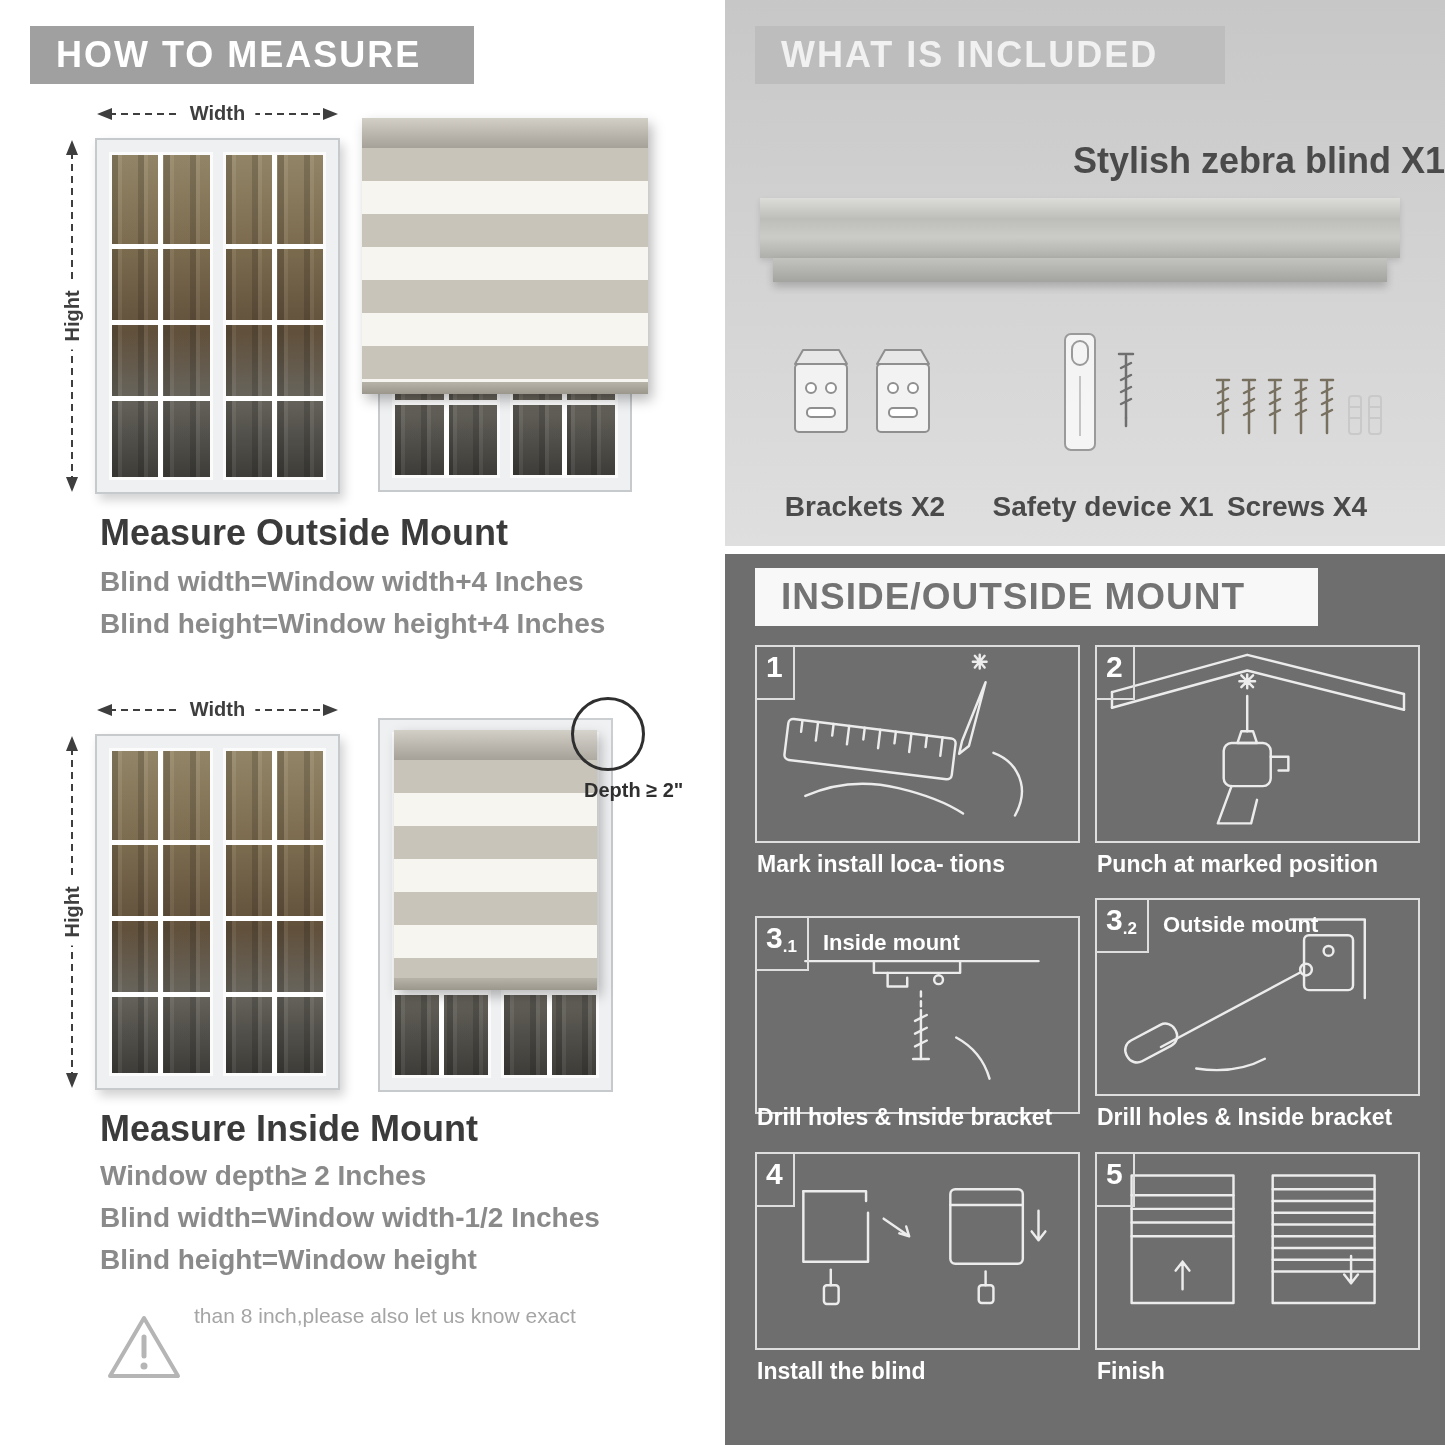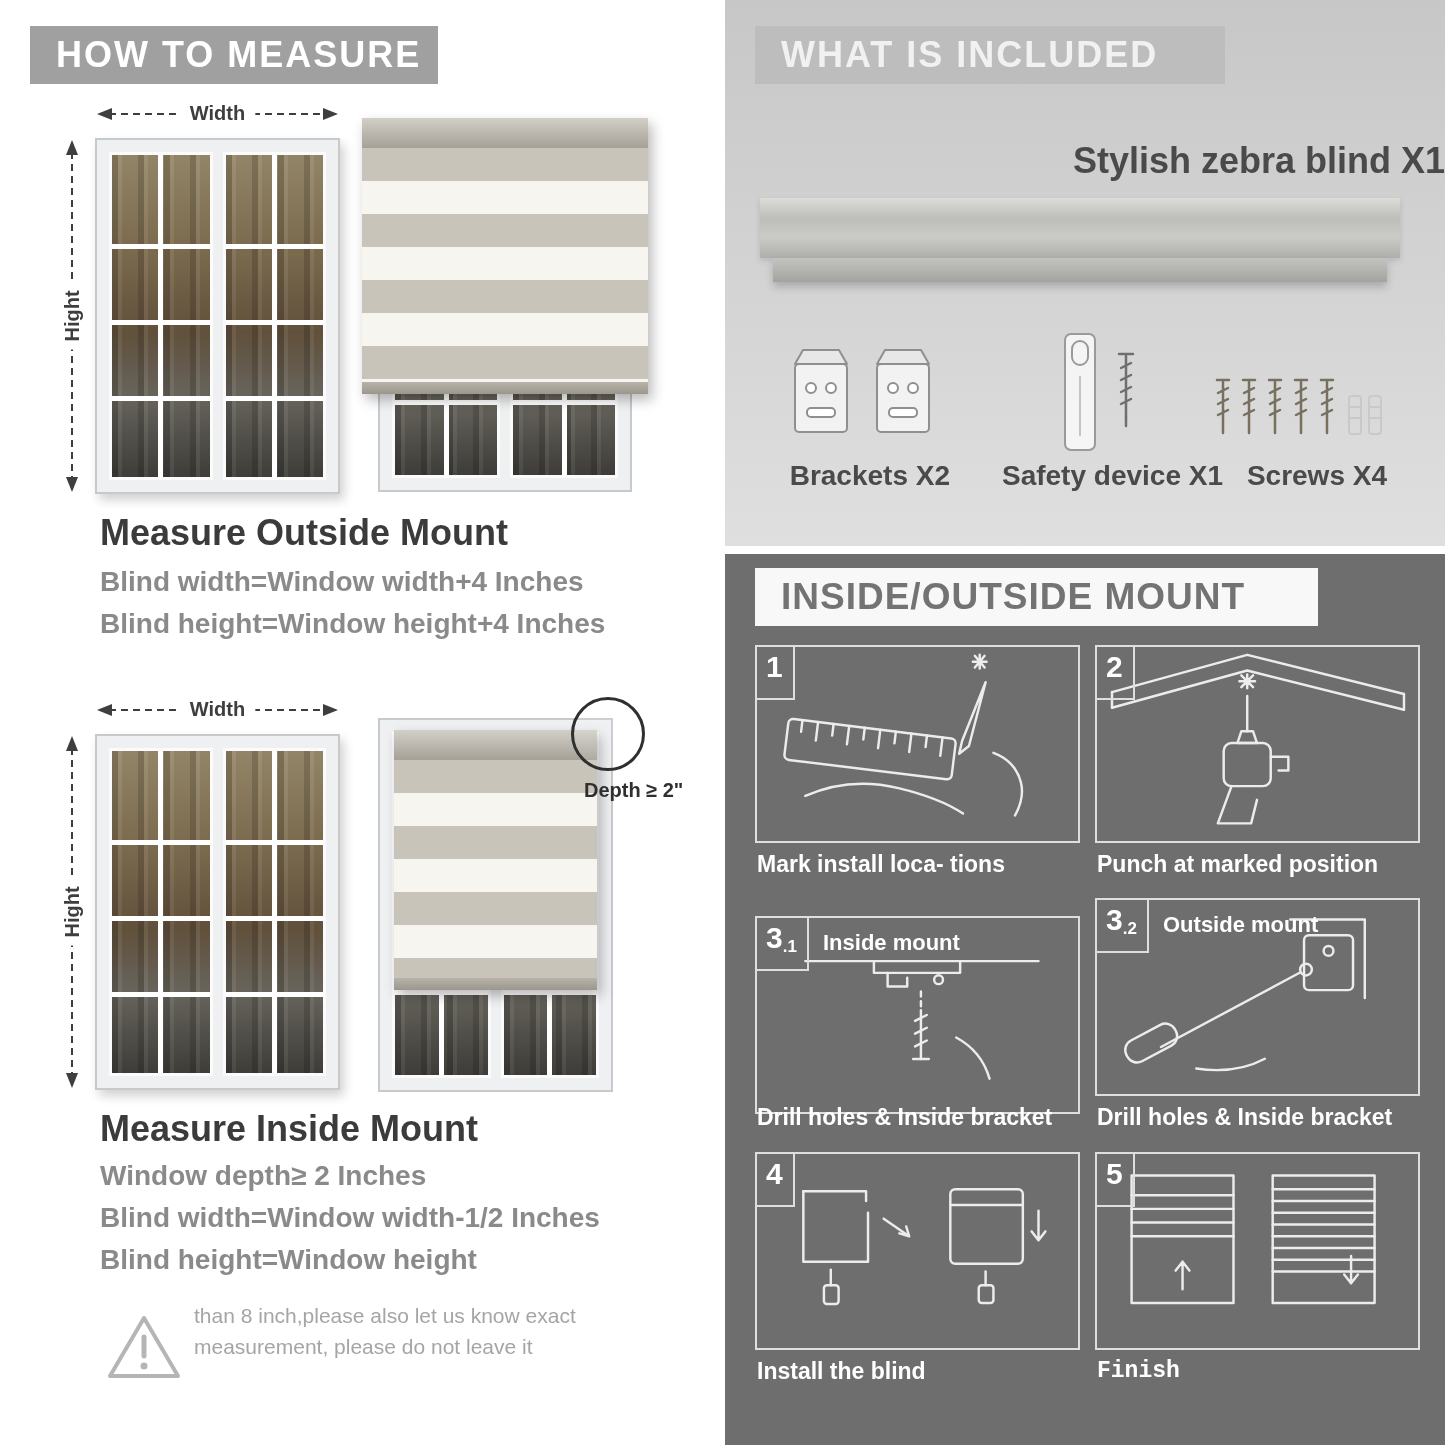--- a/index.html
+++ b/index.html
@@ -2,21 +2,21 @@
 <html><head>
 <meta charset="utf-8">
 <style>
   * { box-sizing: border-box; }
   html,body { margin:0; padding:0; background:#ffffff; font-family:"Liberation Sans", sans-serif; }
   .canvas { position:relative; width:1445px; height:1445px; background:#ffffff; overflow:hidden; }
 
   
   .banner { position:absolute; display:flex; align-items:center; padding-left:26px;
             font-weight:bold; letter-spacing:2px; }
-  .left-banner { left:30px; top:26px; width:408px; height:58px; background:#a0a0a0; color:#ffffff; font-size:36px; }
+  .left-banner { left:30px; top:26px; width:444px; height:58px; background:#a0a0a0; color:#ffffff; font-size:36px; }
   .included-banner { left:30px; top:26px; width:470px; height:58px; background:#bdbdbd; color:#f1f1f1; font-size:36px; }
   .mount-banner { left:30px; top:14px; width:563px; height:58px; background:#f8f8f8; color:#737373; font-size:37px; letter-spacing:1px; }
 
   
   .heading { position:absolute; margin:0; font-size:36px; font-weight:bold; color:#3b3b3b; white-space:nowrap; }
   .bodyline { position:absolute; margin:0; font-size:28px; font-weight:bold; color:#8a8a8a; white-space:nowrap; }
 
   
   .window { position:absolute; background:#eef0f2; border:2px solid #c6cacc; padding:12px;
             display:flex; gap:10px; box-shadow:4px 6px 10px rgba(0,0,0,0.18); }
@@ -60,21 +60,21 @@
   .included-section { position:absolute; left:725px; top:0; width:720px; height:546px;
     background:linear-gradient(180deg,#c7c7c7 0%,#d2d2d2 45%,#dfdfdf 100%); }
   .product-title { position:absolute; left:0; top:140px; width:100%; text-align:right;
                    margin:0; font-size:36px; font-weight:bold; color:#4a4a4a; }
   .rail-main { position:absolute; left:35px; top:198px; width:640px; height:60px;
     background:linear-gradient(180deg,#dcdcd8 0%,#bdbdb9 35%,#cbcbc7 65%,#aeaeaa 100%);
     box-shadow:0 3px 6px rgba(0,0,0,0.12); }
   .rail-sub { position:absolute; left:48px; top:258px; width:614px; height:24px;
     background:linear-gradient(180deg,#c3c3bf,#a3a39f); box-shadow:0 5px 9px rgba(0,0,0,0.20); }
   .part-icon { position:absolute; }
-  .item-label { position:absolute; margin:0; top:460px; text-align:right;
+  .item-label { position:absolute; margin:0; top:491px; text-align:center;
                 font-size:28px; font-weight:bold; color:#4a4a4a; white-space:nowrap; }
 
   
   .mount-section { position:absolute; left:725px; top:554px; width:720px; height:891px; background:#6e6e6e; }
   .panel { position:absolute; width:325px; height:198px; border:2px solid #dedede; }
   .panel > svg { position:absolute; inset:0; width:100%; height:100%; }
   .step-num { position:absolute; left:0; top:0; padding:3px 10px 5px 9px;
               border-right:2px solid #dedede; border-bottom:2px solid #dedede;
               color:#ffffff; font-weight:bold; font-size:30px; line-height:34px; }
   .step-num .sub { font-size:17px; vertical-align:-4px; }
@@ -167,21 +167,20 @@
 
   <div class="warn-icon" style="left:106px; top:1312px; width:76px; height:70px;">
     <svg viewBox="0 0 76 70" width="76" height="70">
       <path d="M38 6 L72 64 H4 Z" fill="none" stroke="#b5b5b5" stroke-width="4" stroke-linejoin="round"></path>
       <line x1="38" y1="25" x2="38" y2="44" stroke="#b5b5b5" stroke-width="5" stroke-linecap="round"></line>
       <circle cx="38" cy="54" r="3.5" fill="#b5b5b5"></circle>
     </svg>
   </div>
   <div class="warn-text" style="left:194px; top:1300px;">
     <p>than 8 inch,please also let us know exact</p>
-    <p>measurement, please do not leave it</p>
   </div>
 
   <section class="included-section">
     <div class="banner included-banner">
       <span>WHAT IS INCLUDED</span>
     </div>
     <p class="product-title">Stylish zebra blind X1</p>
 
     <div class="rail-main"></div>
     <div class="rail-sub"></div>
@@ -355,16 +354,16 @@
           <rect x="34" y="22" width="104" height="130"></rect>
           <path d="M34 42 h104 M34 56 h104 M34 70 h104 M34 84 h104"></path>
           <path d="M86 138 v-28 m0 0 l-7 9 m7 -9 l7 9"></path>
           <rect x="178" y="22" width="104" height="130"></rect>
           <path d="M178 36 h104 M178 48 h104 M178 60 h104 M178 72 h104 M178 84 h104 M178 96 h104 M178 108 h104 M178 120 h104"></path>
           <path d="M258 104 v28 m0 0 l-7 -9 m7 9 l7 -9"></path>
         </g>
       </svg>
       <div class="step-num"><span>5</span><span class="sub"></span></div>
     </div>
-    <p class="caption" style="left:372px; top:804px;font-family:Liberation Mono, monospace;">Finish</p>
+    <p class="caption" style="left:372px; top:804px;">Finish</p>
   </section>
 
 </div>
 
 </body></html>

